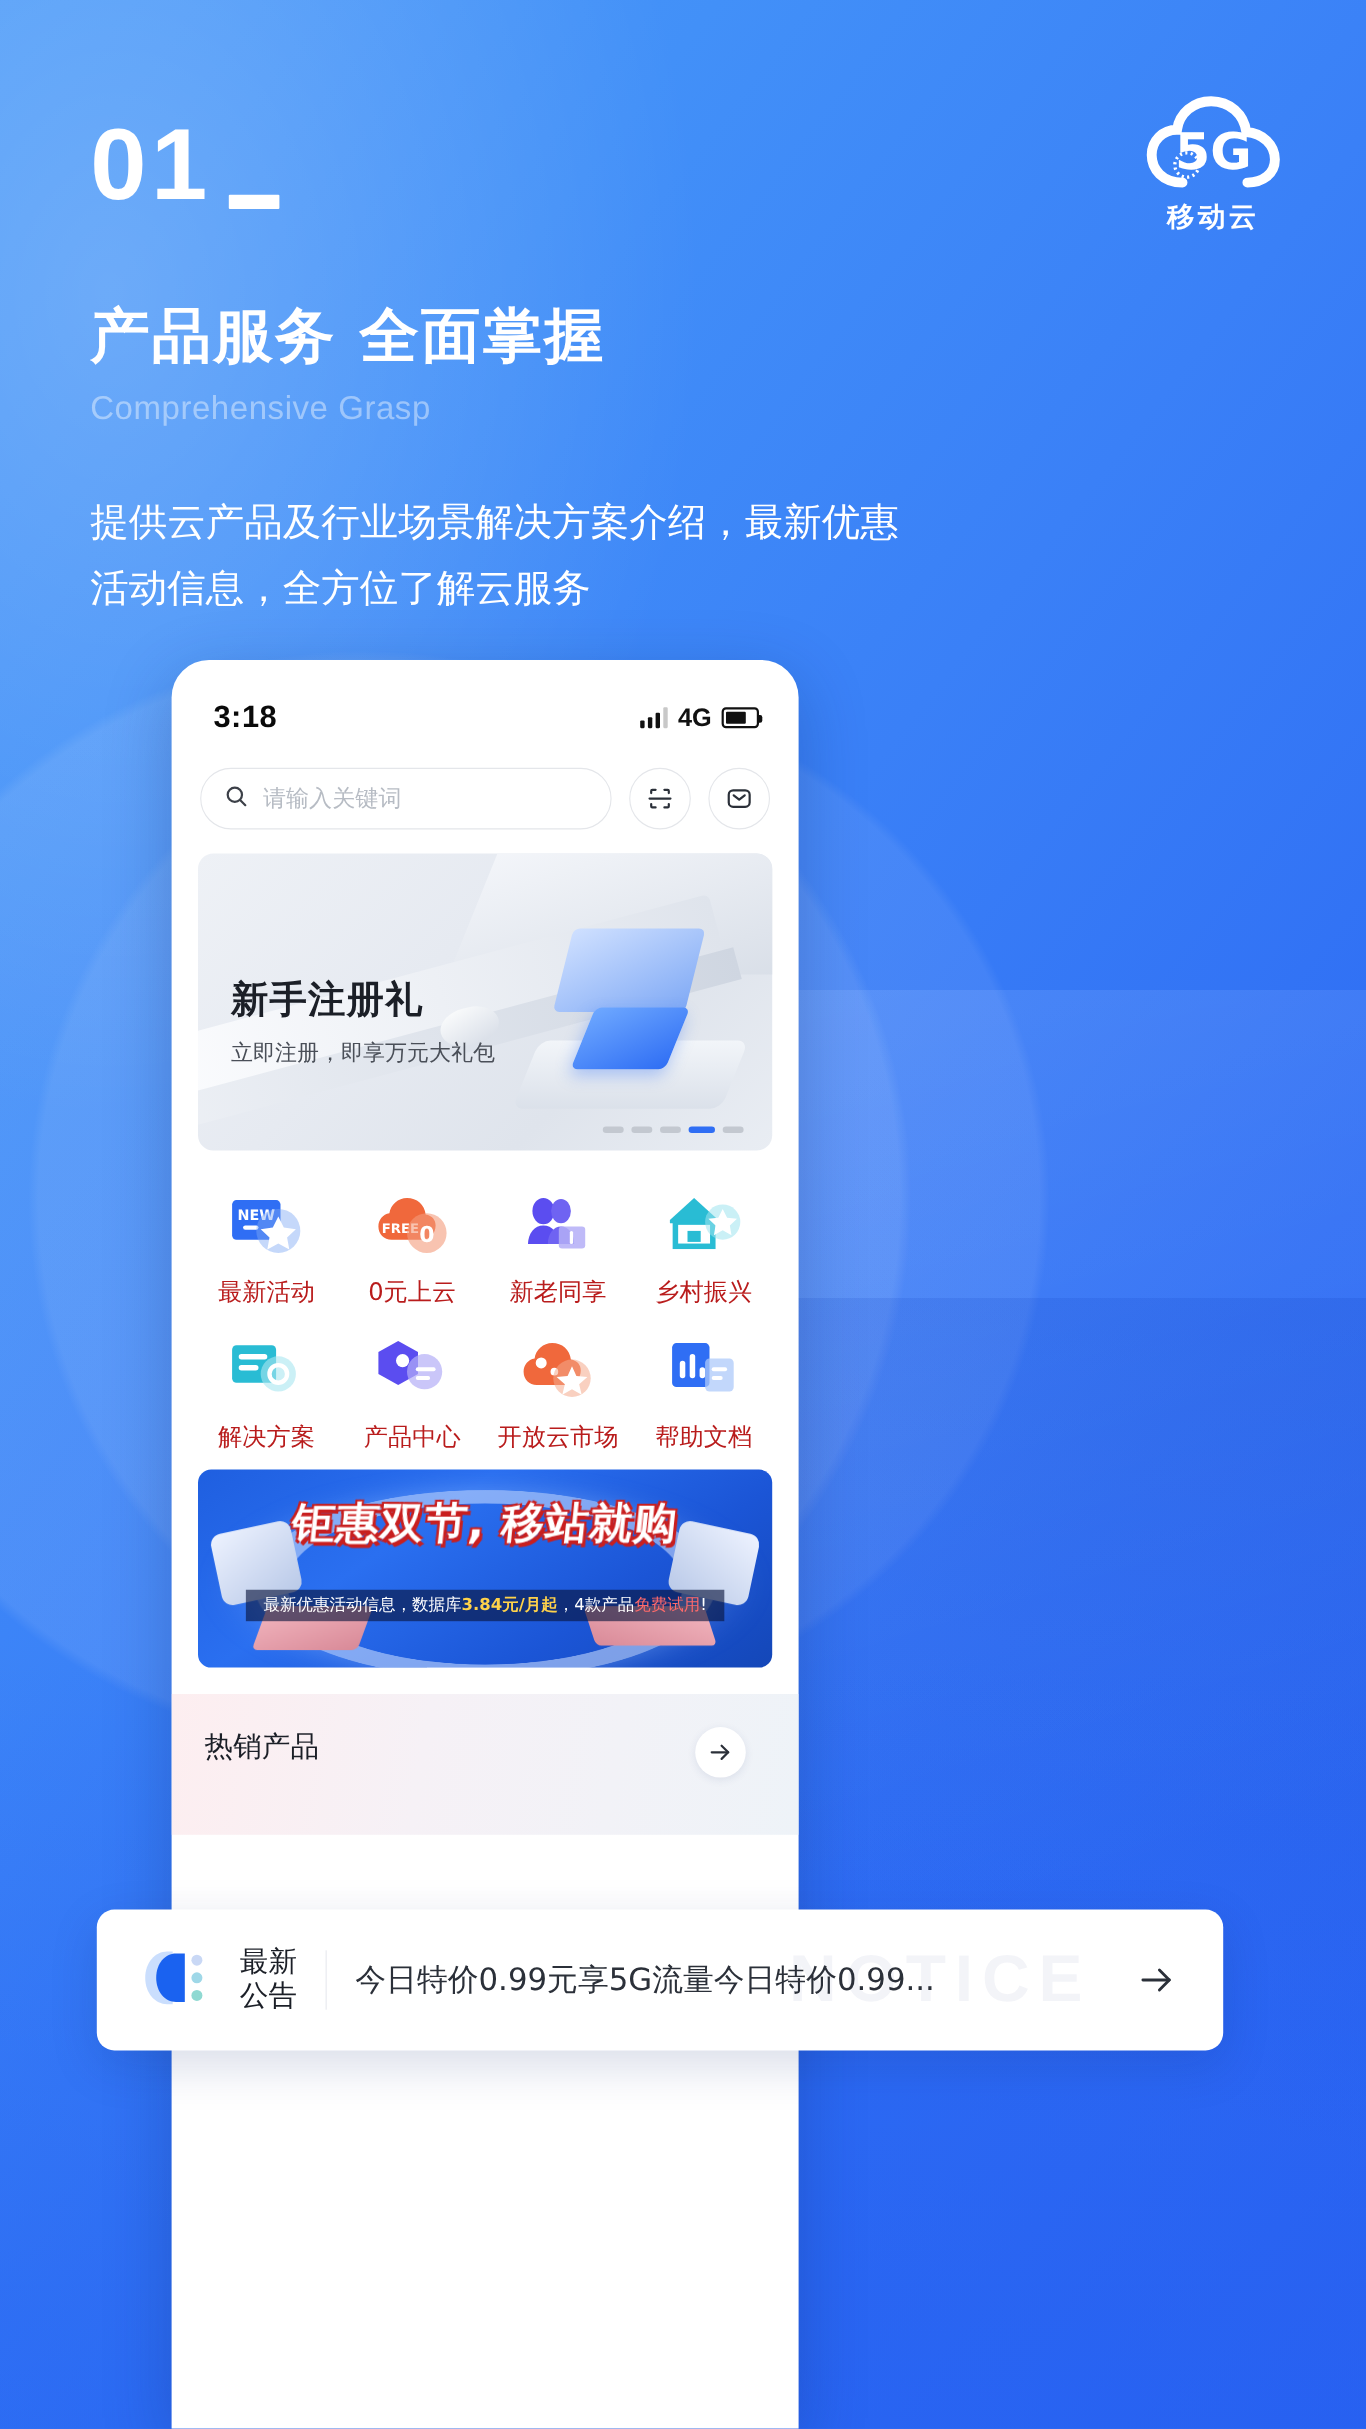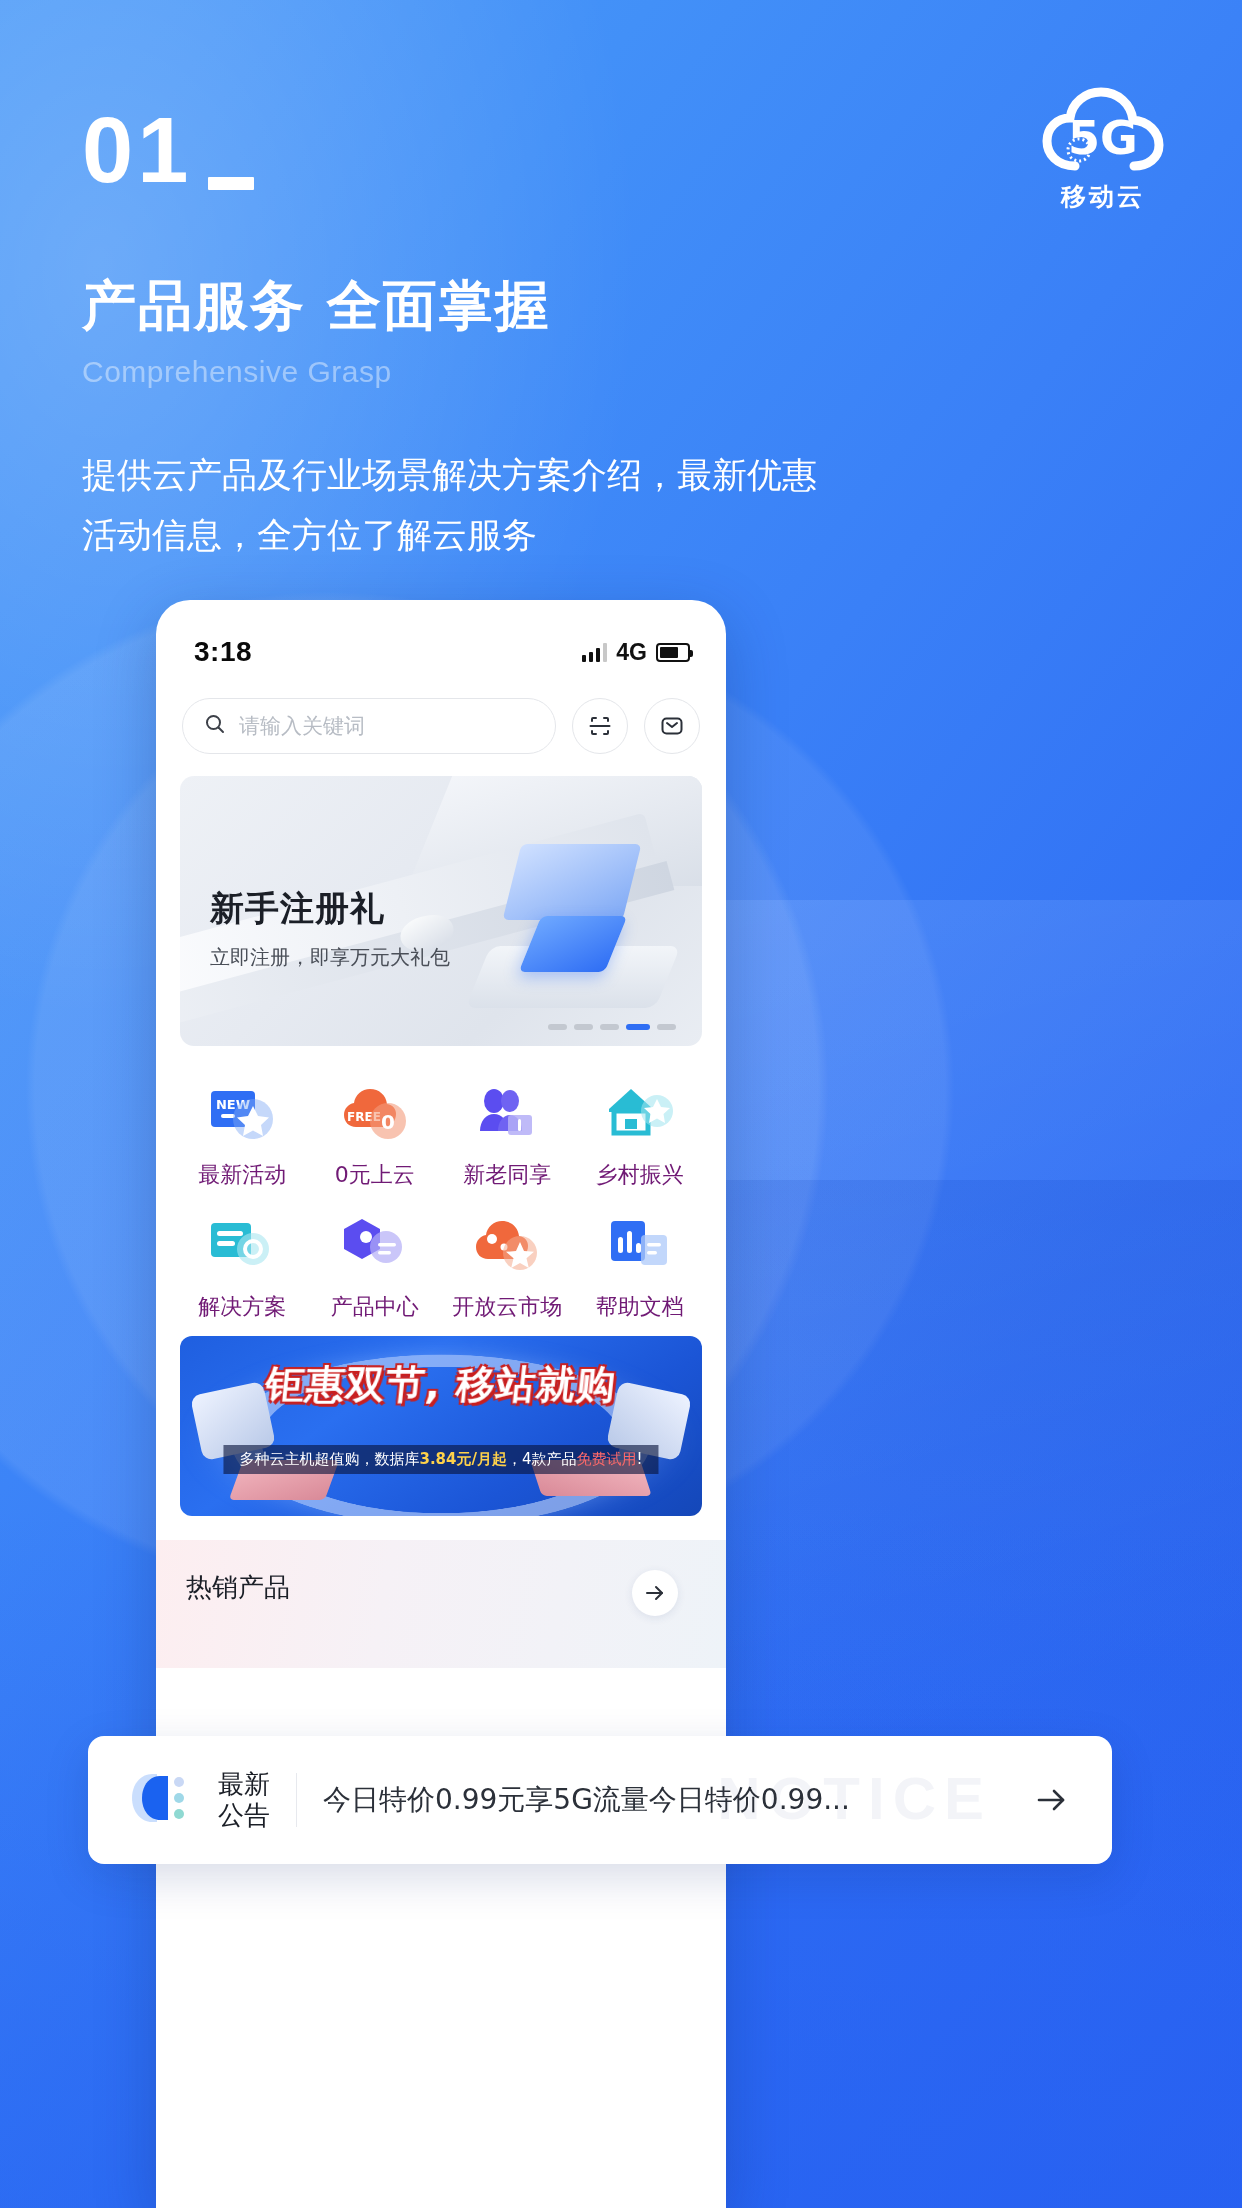--- a/index.html
+++ b/index.html
@@ -126,21 +126,21 @@
   .banner .mouse{position:absolute;left:220px;bottom:96px;width:54px;height:34px;background:linear-gradient(160deg,#fdfefe,#d6dce6);border-radius:26px/18px;transform:rotate(-14deg);}
   .banner-t1 { position:absolute; left:30px; top:110px; font-size:34px; font-weight:bold; color:#1b1f27; letter-spacing:1px; font-family:"DejaVu Sans",sans-serif;}
   .banner-t2 { position:absolute; left:30px; top:168px; font-size:20px; color:#4a4f58; font-family:"DejaVu Sans",sans-serif;}
   .dots { position:absolute; right:26px; bottom:16px; display:flex; gap:7px; }
   .dots i { width:19px; height:6px; border-radius:3px; background:#c3c8d0; display:block; }
   .dots i.on { background:#2f6ef4; width:24px; }
 
   .grid { padding:26px 20px 0 20px; display:grid; grid-template-columns:repeat(4,1fr); row-gap:14px; }
   .cell { text-align:center; }
   .cell .gi { height:84px; display:flex; align-items:center; justify-content:center; }
-  .cell .gl { margin-top:4px; font-size:22px; color:#701a75; font-family:"DejaVu Sans",sans-serif;text-align:center; }
+  .cell .gl { margin-top:4px; font-size:22px; color:#b91c1c; font-family:"DejaVu Sans",sans-serif;text-align:center; }
 
   .promo {
     margin:14px 24px 0 24px; height:180px; border-radius:12px; overflow:hidden; position:relative;
     background:linear-gradient(145deg,#1f5fe0 0%,#2a6ff0 35%,#1b55d6 70%,#1447b8 100%);
   }
   .promo .ring{position:absolute;left:50%;top:58%;transform:translate(-50%,-50%) rotateX(66deg);width:420px;height:420px;border-radius:50%;border:30px solid rgba(210,225,255,.55);box-shadow:0 0 50px rgba(160,200,255,.4);}
   .promo .arm-l{position:absolute;left:16px;top:52px;width:74px;height:66px;background:linear-gradient(150deg,#eef3ff,#b9c9e8);border-radius:10px;transform:rotate(-12deg);}
   .promo .arm-r{position:absolute;right:16px;top:52px;width:74px;height:66px;background:linear-gradient(210deg,#eef3ff,#b9c9e8);border-radius:10px;transform:rotate(12deg);}
   .promo .blk-l{position:absolute;left:56px;bottom:16px;width:96px;height:40px;background:linear-gradient(160deg,#f3b7c0,#d98a98);border-radius:5px;transform:skewX(-20deg);}
   .promo .blk-r{position:absolute;right:56px;bottom:20px;width:110px;height:36px;background:linear-gradient(200deg,#f3b7c0,#d98a98);border-radius:5px;transform:skewX(18deg);}
@@ -400,21 +400,21 @@
   </div>
 
   <div class="promo">
     <div class="ring"></div>
     <div class="arm-l"></div>
     <div class="arm-r"></div>
     <div class="blk-l"></div>
     <div class="blk-r"></div>
     <div class="promo-title">钜惠双节, 移站就购</div>
     <div class="promo-sub">
-      <span>多种云主机超值购，数据库</span><b>3.84元/月起</b><span>，4款产品</span><u>免费试用</u><span>!</span>
+      <span>最新优惠活动信息，数据库</span><b>3.84元/月起</b><span>，4款产品</span><u>免费试用</u><span>!</span>
     </div>
   </div>
 
   <div class="hot">
     <div class="hot-title">热销产品</div>
     <div class="hot-arrow">
       <svg width="24" height="24" viewBox="0 0 24 24" fill="none">
         <line x1="4" y1="12" x2="19" y2="12" stroke="#2b3039" stroke-width="2" stroke-linecap="round"></line>
         <path d="M13 6l6 6-6 6" stroke="#2b3039" stroke-width="2" stroke-linecap="round" stroke-linejoin="round"></path>
       </svg>

